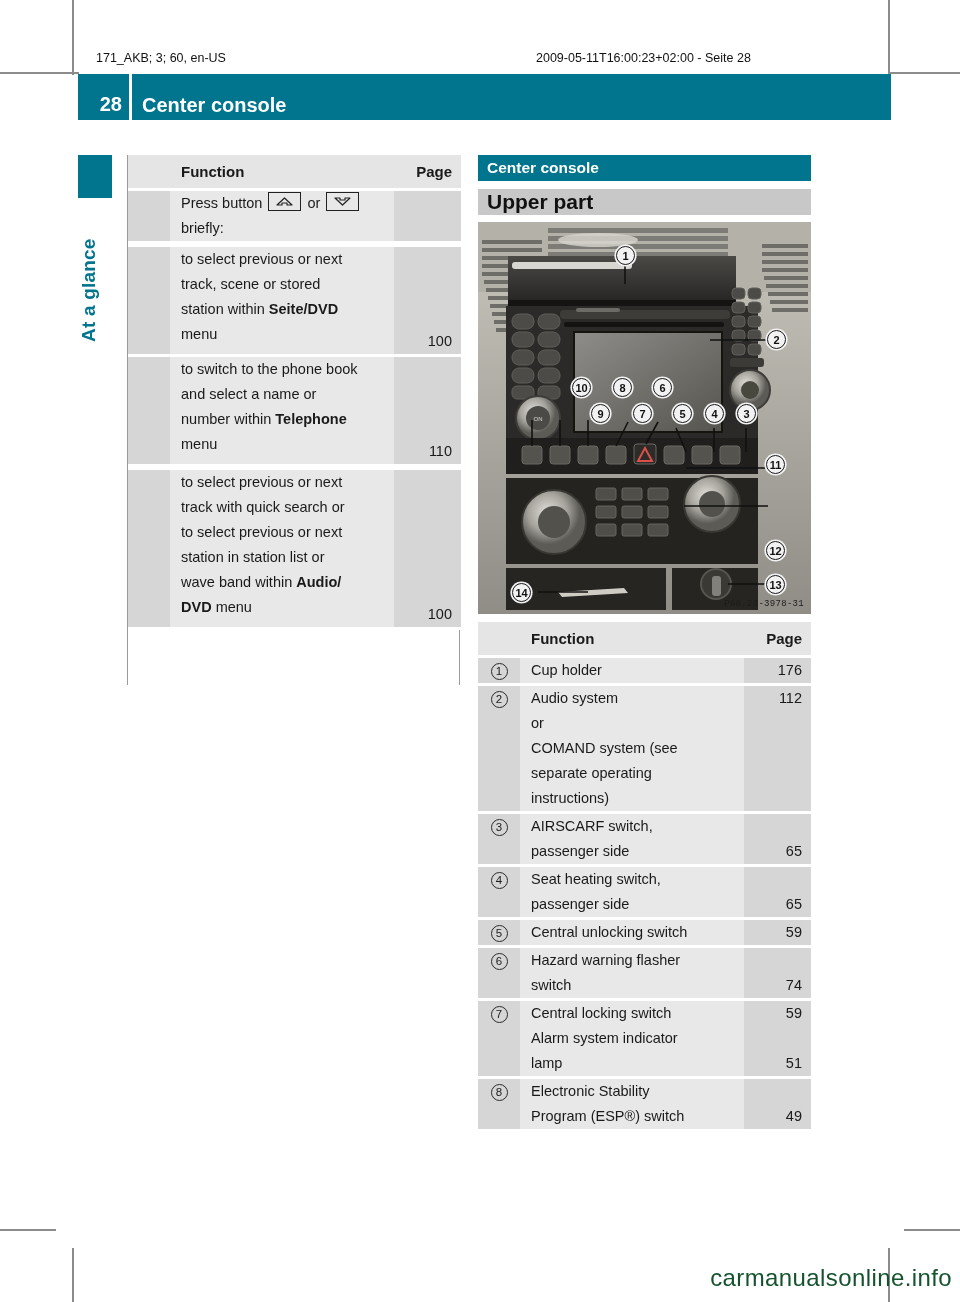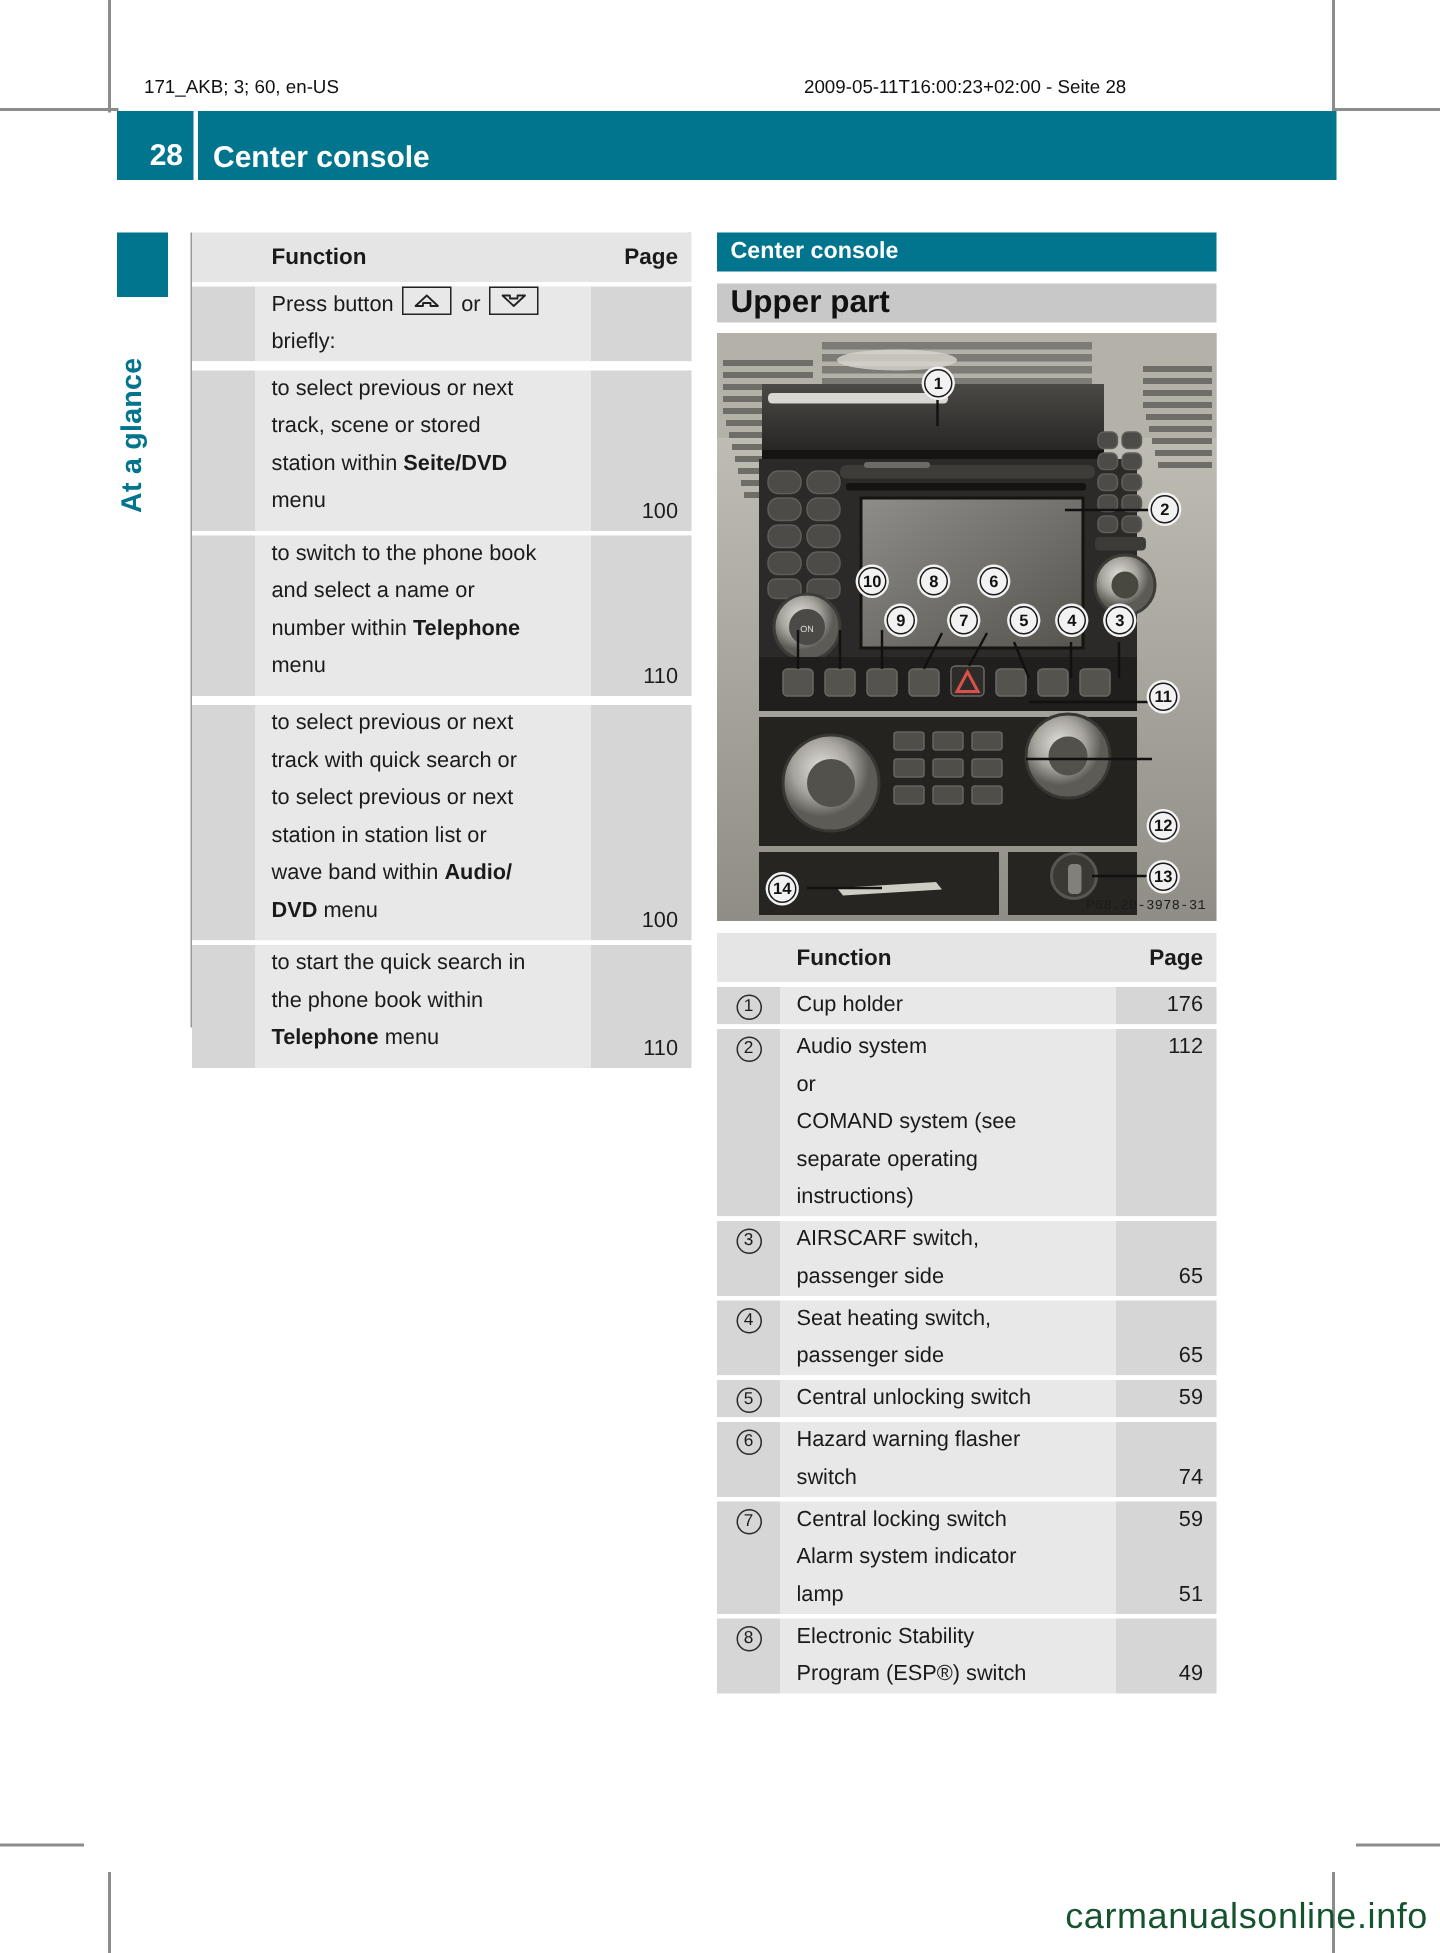--- a/index.html
+++ b/index.html
@@ -366,29 +366,20 @@
       <div>station in station list or</div>
       <div><span>wave band within </span><b class="kw">Audio/</b></div>
       <div><b class="kw">DVD</b><span> menu</span></div>
     </td>
     <td class="c-pg cell-lines" style="padding-top:132px;"><span>100</span></td>
   </tr>
   <tr class="rowsep">
         <td colspan="3"></td>
       </tr>
 
-  <tr>
-    <td class="c-num"></td>
-    <td class="c-fn cell-lines pad-t pad-b">
-      <div>to start the quick search in</div>
-      <div>the phone book within</div>
-      <div><b class="kw">Telephone</b><span> menu</span></div>
-    </td>
-    <td class="c-pg cell-lines" style="padding-top:57px;"><span>110</span></td>
-  </tr>
 </tbody>
   </table>
 
 <div class="sec-title">Center console</div>
 <div class="sub-title">Upper part</div>
 
 <div class="photo">
   <svg width="333" height="392" viewBox="0 0 333 392">
     <defs>
       <linearGradient id="dashg" x1="0" y1="0" x2="0" y2="1">

